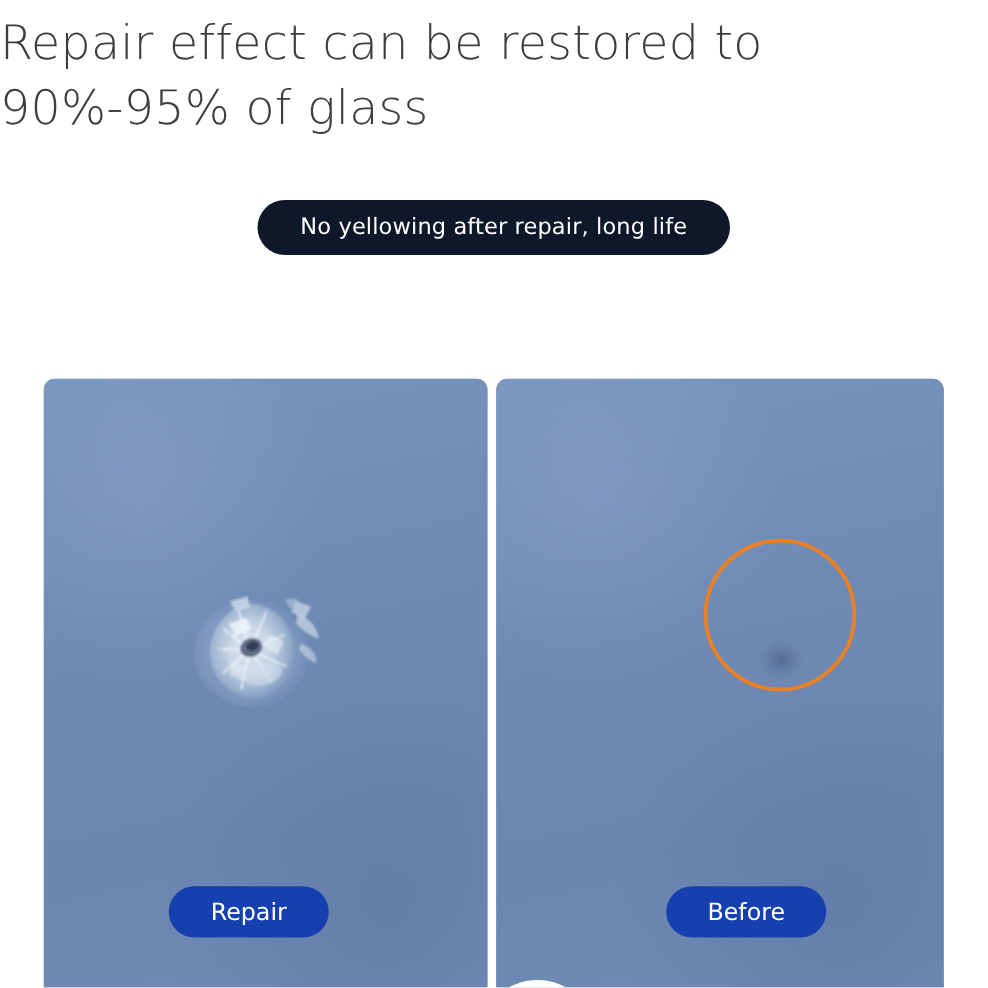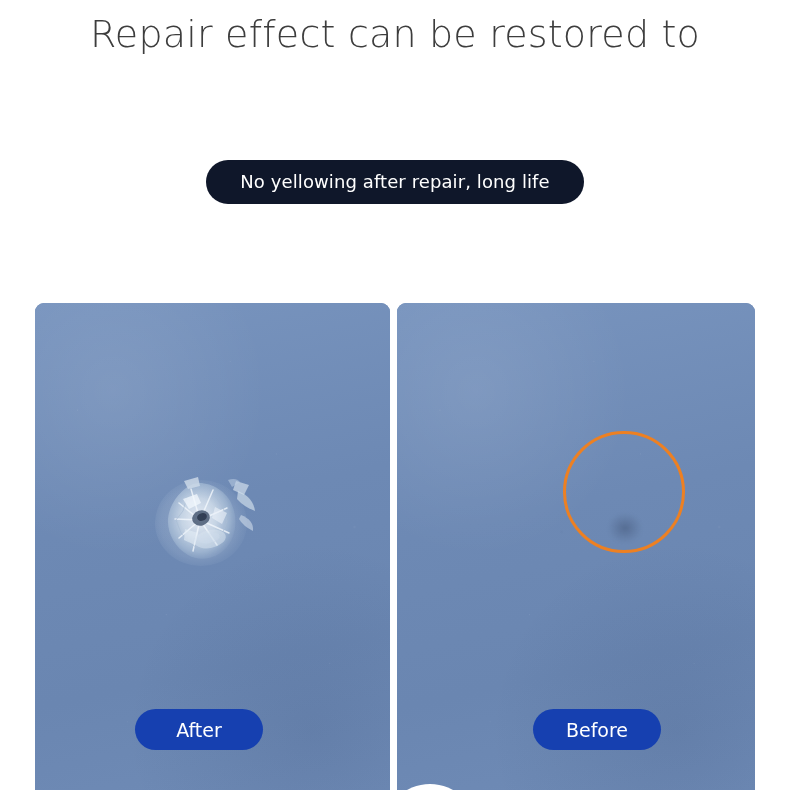--- a/index.html
+++ b/index.html
@@ -18,21 +18,20 @@
     height: 790px;
     background: #ffffff;
   }
 
   
   .headline {
     position: absolute;
     left: 0;
     top: 8px;
     width: 790px;
-    text-align: center;
     color: #3d3d3d;
     font-family: "DejaVu Sans", sans-serif;
     font-weight: 300;
     font-size: 38px;
     line-height: 52px;
     letter-spacing: 0.2px;
   }
   .headline .hl-line { display: block; white-space: nowrap; }
 
   
@@ -168,20 +167,21 @@
   .caption-pill.before { left: 135px; top: 709px; width: 128px; }
   .caption-pill.after  { left: 533px; top: 709px; width: 128px; }
 </style>
 </head>
 <body>
 
 <div id="page">
 
   <div class="headline">
     <span class="hl-line">Repair effect can be restored to</span>
+    <span class="hl-line">90%-95% of glass</span>
   </div>
 
   <div class="badge-wrap">
     <span class="badge">No yellowing after repair, long life</span>
   </div>
 
   <div class="compare">
 
     <div class="panel left">
       <div class="glass-surface"></div>
@@ -256,17 +256,17 @@
       <div class="glass-grain"></div>
       <div class="repaired-dot"></div>
       <div class="highlight-circle"></div>
     </div>
 
     <div class="vs-badge">
       
     </div>
   </div>
 
-  <div class="caption-pill before">After</div>
+  <div class="caption-pill before">Repair</div>
 
   <div class="caption-pill after">Before</div>
 
 </div>
 
 </body></html>

